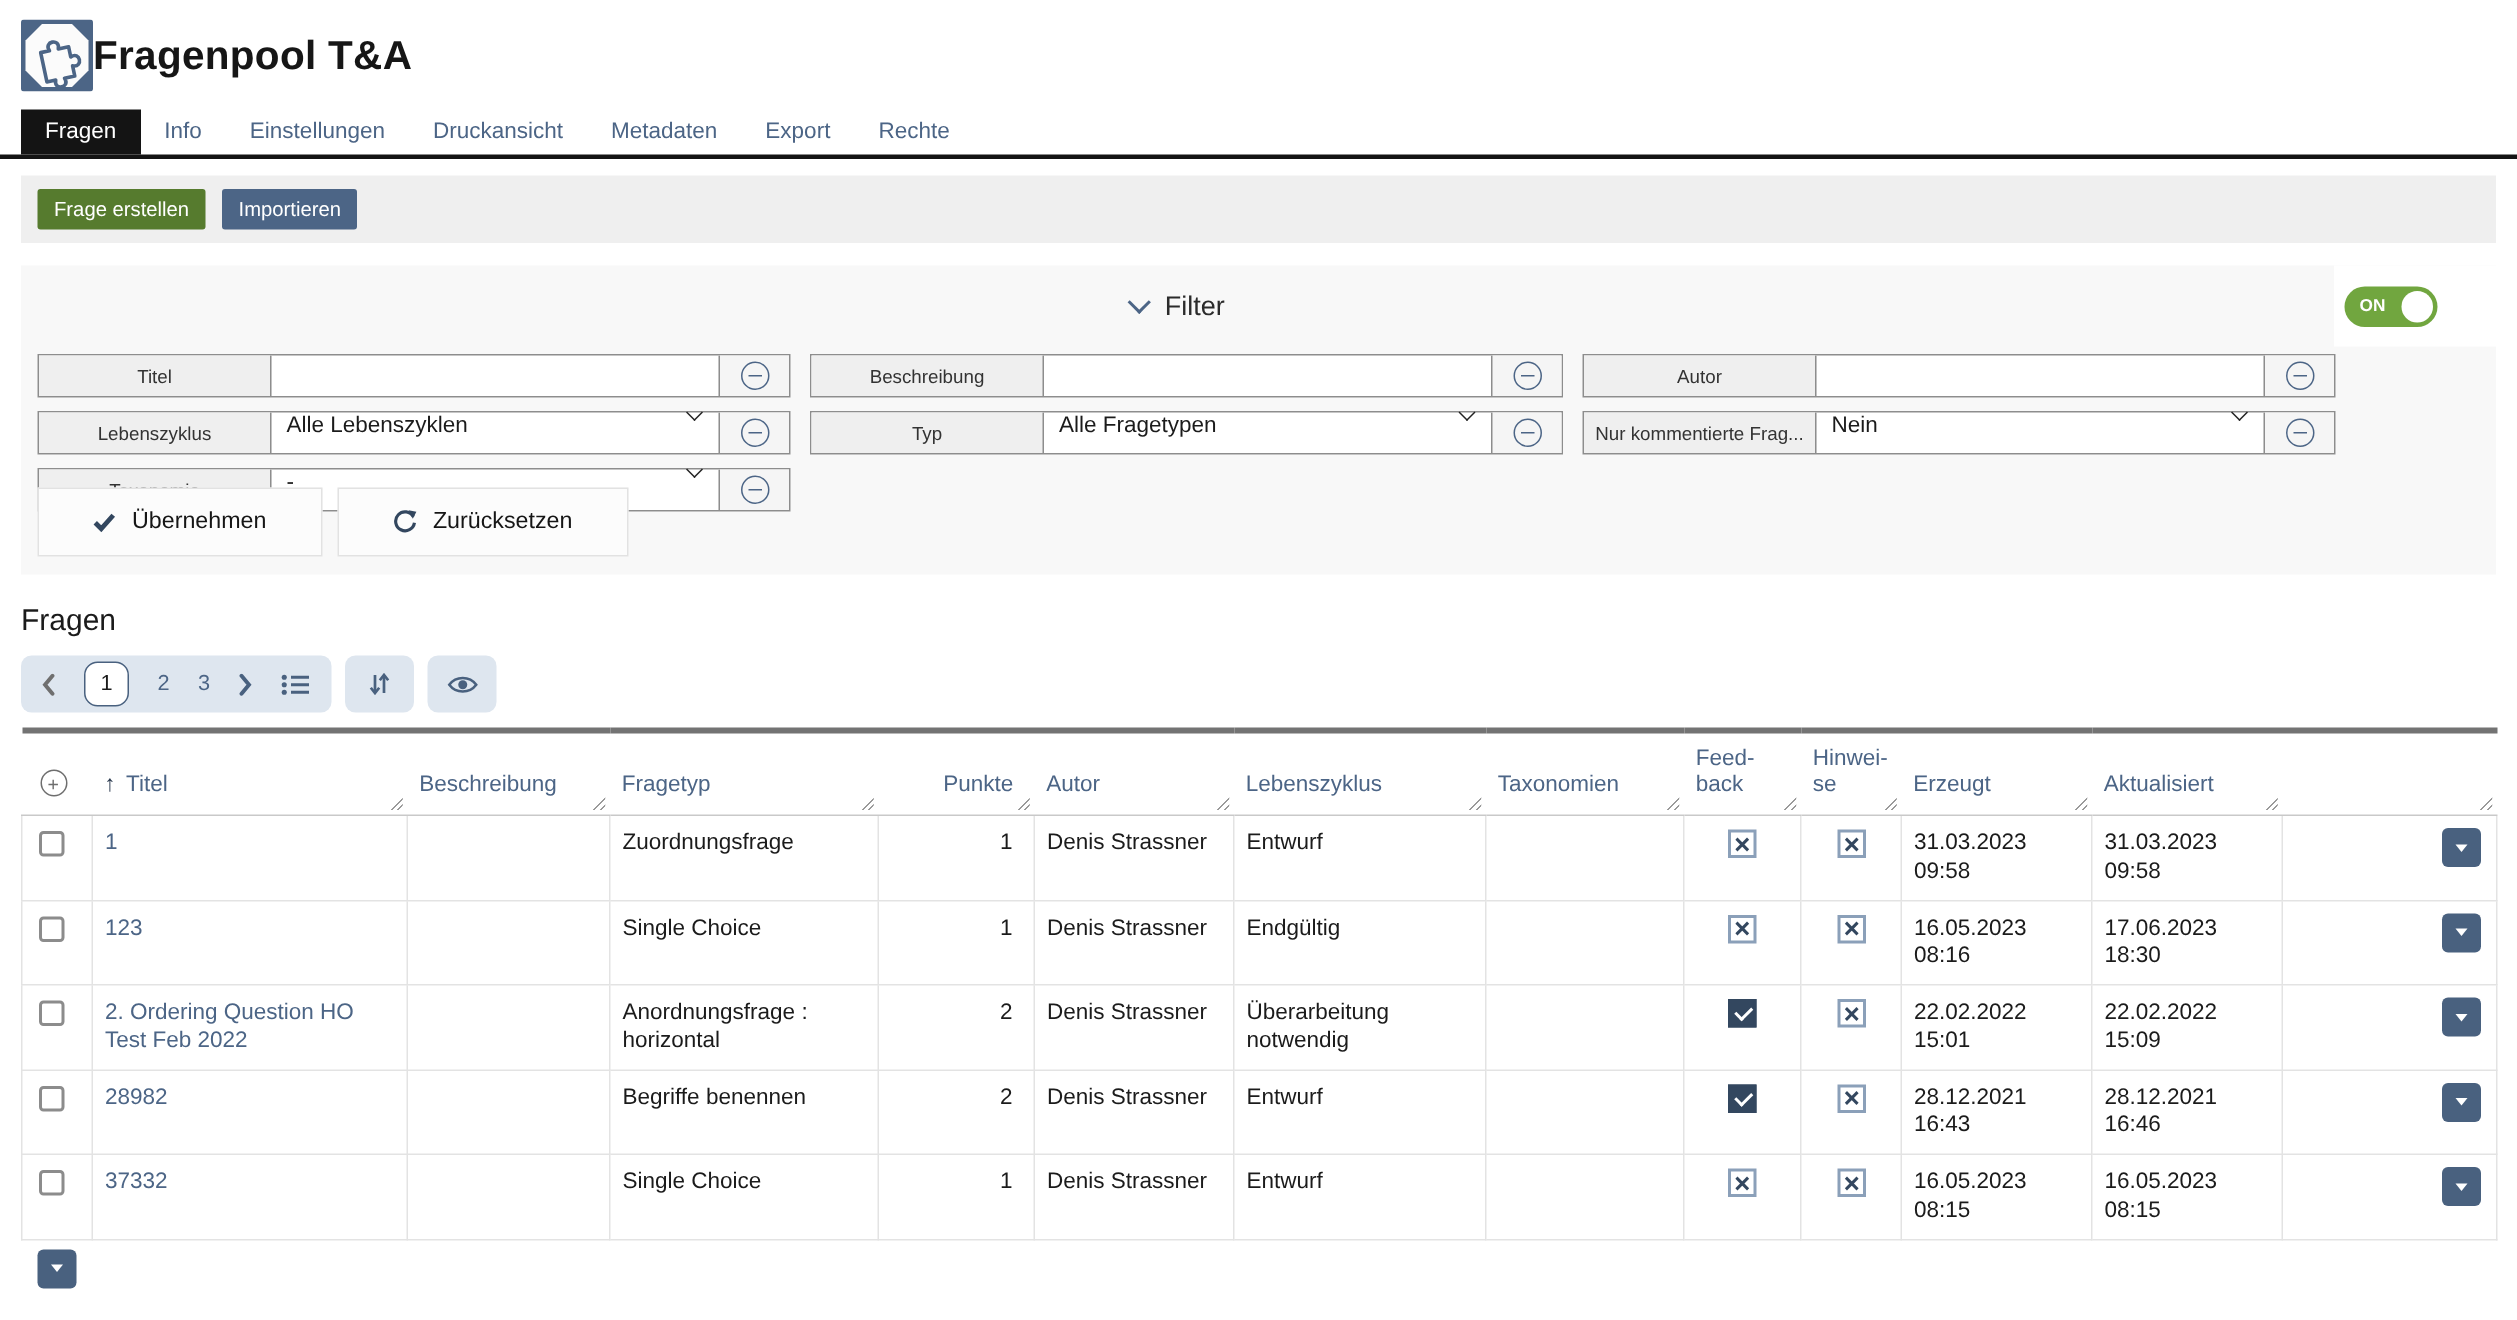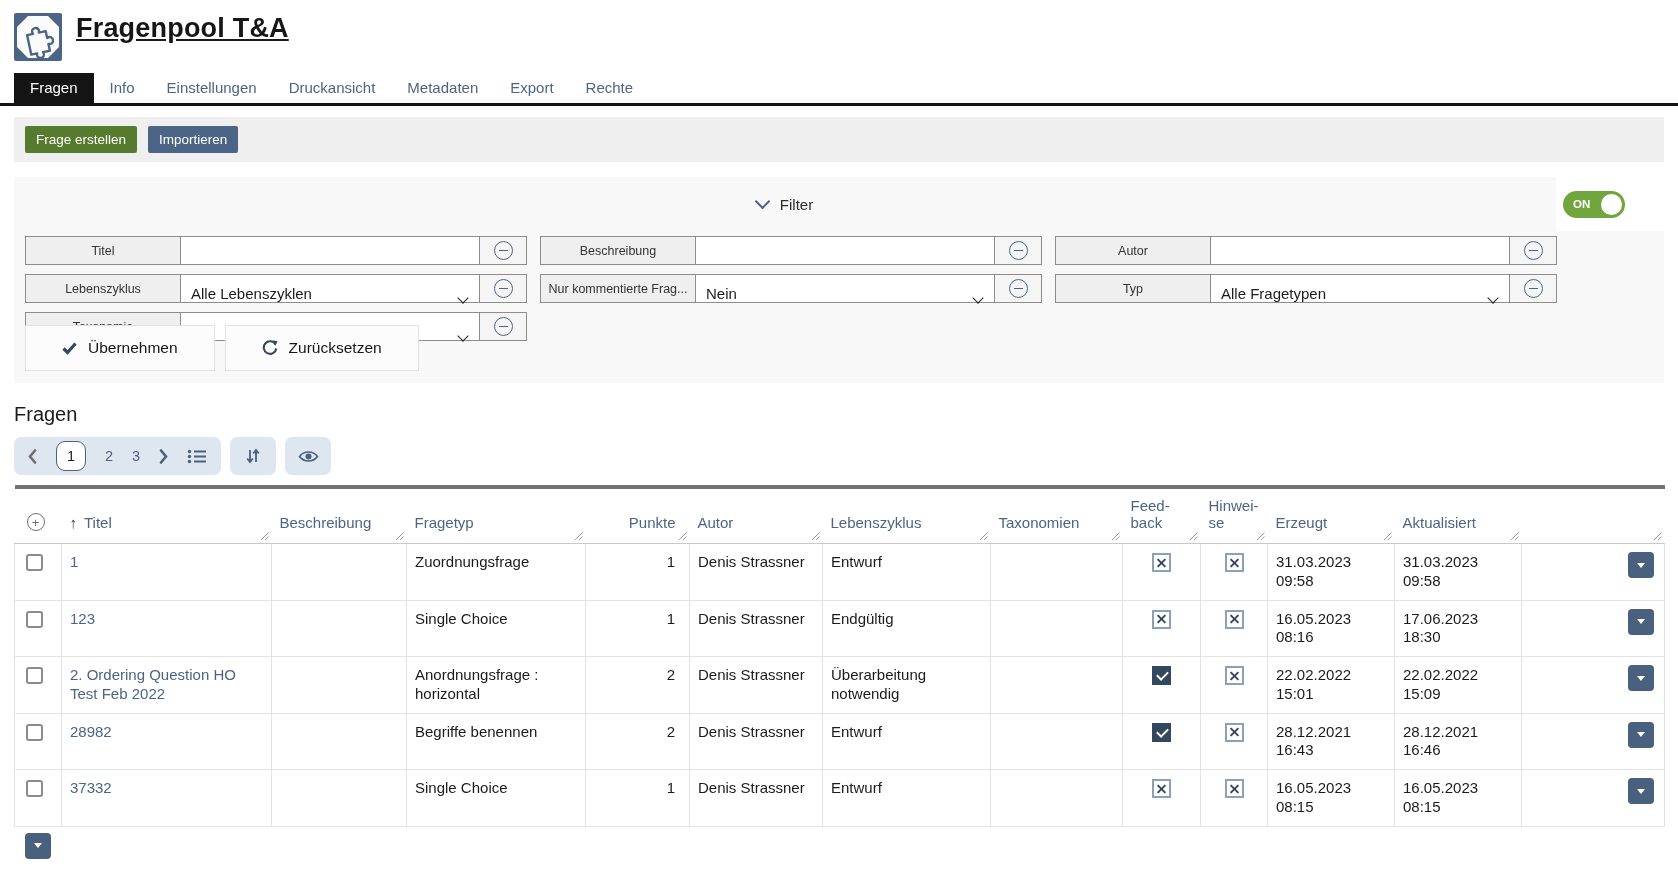--- a/index.html
+++ b/index.html
@@ -1,47 +1,47 @@
 <!DOCTYPE html>
 <html><head>
 <meta charset="utf-8">
 <style>
   * { margin:0; padding:0; box-sizing:border-box; }
   html,body { width:1678px; min-height:880px; background:#fff; font-family:"Liberation Sans","DejaVu Sans",sans-serif; color:#1b1b1b; }
 
   
-  .app-header { display:flex; align-items:flex-start; gap:14px; padding:13px 0 8px 14px;text-decoration:underline; }
+  .app-header { display:flex; align-items:center; padding:13px 0 8px 14px; }
   .logo { width:48px; height:48px; flex:0 0 48px; }
   .page-title { font-size:27px; font-weight:700; color:#161616; letter-spacing:.2px; }
 
   
   .tabs { display:flex; align-items:flex-end; padding-left:14px; border-bottom:3px solid #141414; margin-top:4px; }
   .tab { font-size:15px; color:#4c6586; text-decoration:none; padding:6px 16px 7px; cursor:pointer; }
   .tab.active { background:#141414; color:#fff; }
 
   
   .toolbar { margin:11px 14px 0; background:#efefef; padding:9px 11px; display:flex; gap:11px; }
   .btn { border:none; color:#fff; font-size:13.5px; padding:6px 11px; border-radius:2px; cursor:pointer; font-family:inherit; }
   .btn.green { background:#567b2e; }
   .btn.slate { background:#4c6586;text-align:right; }
 
   
   .filter-panel { position:relative; margin:15px 14px 0; background:#f8f8f8; padding-bottom:12px; }
-  .filter-head { height:54px; display:flex; align-items:center; justify-content:center; gap:12px; font-size:15px; color:#2b2b2b; cursor:pointer; margin-right:108px; }
+  .filter-head { height:54px; display:flex; align-items:center; justify-content:center; gap:12px; font-size:18px; color:#2b2b2b; cursor:pointer; margin-right:108px; }
   .chev { width:11px; height:11px; border-right:2px solid #4c6586; border-bottom:2px solid #4c6586; transform:rotate(45deg); margin-top:-6px; }
   .toggle-wrap { position:absolute; top:0; right:0; width:108px; height:54px; background:#fff; display:flex; align-items:center; padding-left:7px; }
   .toggle { width:62px; height:27px; background:#71a63f; border-radius:14px; display:flex; align-items:center; cursor:pointer; position:relative; }
   .toggle-label { color:#fff; font-size:11.5px; font-weight:700; margin-left:10px; }
   .knob { position:absolute; right:3px; top:3px; width:21px; height:21px; background:#fff; border-radius:50%; }
 
   .filter-grid { display:grid; grid-template-columns:repeat(3,502px); column-gap:13px; row-gap:9px; padding:5px 11px 0; justify-content:start; }
   .f-item { display:flex; align-items:stretch; height:29px; border:1px solid #8d8d8d; background:#fff; }
   .f-label { flex:0 0 155px; background:#efefef; border-right:1px solid #8d8d8d; display:flex; align-items:center; justify-content:center; font-size:12.5px; color:#333; white-space:nowrap; overflow:hidden; }
   .f-input { flex:1; border:none; outline:none; background:transparent; font-size:15px; padding:0 10px; font-family:inherit; min-width:0; }
-  .f-select { flex:1; display:flex; align-items:flex-end; justify-content:space-between; padding:0 12px 0 10px; font-size:15px; cursor:pointer; min-width:0; }
+  .f-select { flex:1; display:flex; align-items:flex-start; justify-content:space-between; padding:0 12px 0 10px; font-size:15px; cursor:pointer; min-width:0; }
   .sel-chev { width:8px; height:8px; border-right:1.7px solid #222; border-bottom:1.7px solid #222; transform:rotate(45deg); margin-top:-4px; flex:0 0 auto; }
   .f-remove { flex:0 0 47px; border-left:1px solid #8d8d8d; background:#f5f5f5; display:flex; align-items:center; justify-content:center; cursor:pointer; }
   .minus-circle { width:19px; height:19px; border:1.4px solid #4c6586; border-radius:50%; display:flex; align-items:center; justify-content:center; }
   .minus-circle::after { content:""; width:9px; height:1.6px; background:#4c6586; }
 
   .filter-actions { position:relative; z-index:2; display:flex; gap:10px; margin:-16px 0 0 11px; }
   .flat-btn { background:#fcfcfc; border:1px solid #e2e2e2; padding:13px 36px; font-size:15.5px; color:#161616; display:flex; align-items:center; gap:11px; cursor:pointer; font-family:inherit; }
 
   
   .list-heading { font-size:20px; font-weight:400; margin:20px 0 11px 14px; color:#1b1b1b; }
@@ -143,33 +143,33 @@
       <div class="f-label">Lebenszyklus</div>
       <div class="f-select">
         <span>Alle Lebenszyklen</span>
         <span class="sel-chev"></span>
       </div>
       <div class="f-remove">
           <span class="minus-circle"></span>
         </div>
     </div>
     <div class="f-item">
+      <div class="f-label">Typ</div>
+      <div class="f-select">
+        <span>Alle Fragetypen</span>
+        <span class="sel-chev"></span>
+      </div>
+      <div class="f-remove">
+          <span class="minus-circle"></span>
+        </div>
+    </div>
+    <div class="f-item">
       <div class="f-label">Nur kommentierte Frag...</div>
       <div class="f-select">
         <span>Nein</span>
-        <span class="sel-chev"></span>
-      </div>
-      <div class="f-remove">
-          <span class="minus-circle"></span>
-        </div>
-    </div>
-    <div class="f-item">
-      <div class="f-label">Typ</div>
-      <div class="f-select">
-        <span>Alle Fragetypen</span>
         <span class="sel-chev"></span>
       </div>
       <div class="f-remove">
           <span class="minus-circle"></span>
         </div>
     </div>
     <div class="f-item">
       <div class="f-label">Taxonomie</div>
       <div class="f-select">
         <span>-</span>

